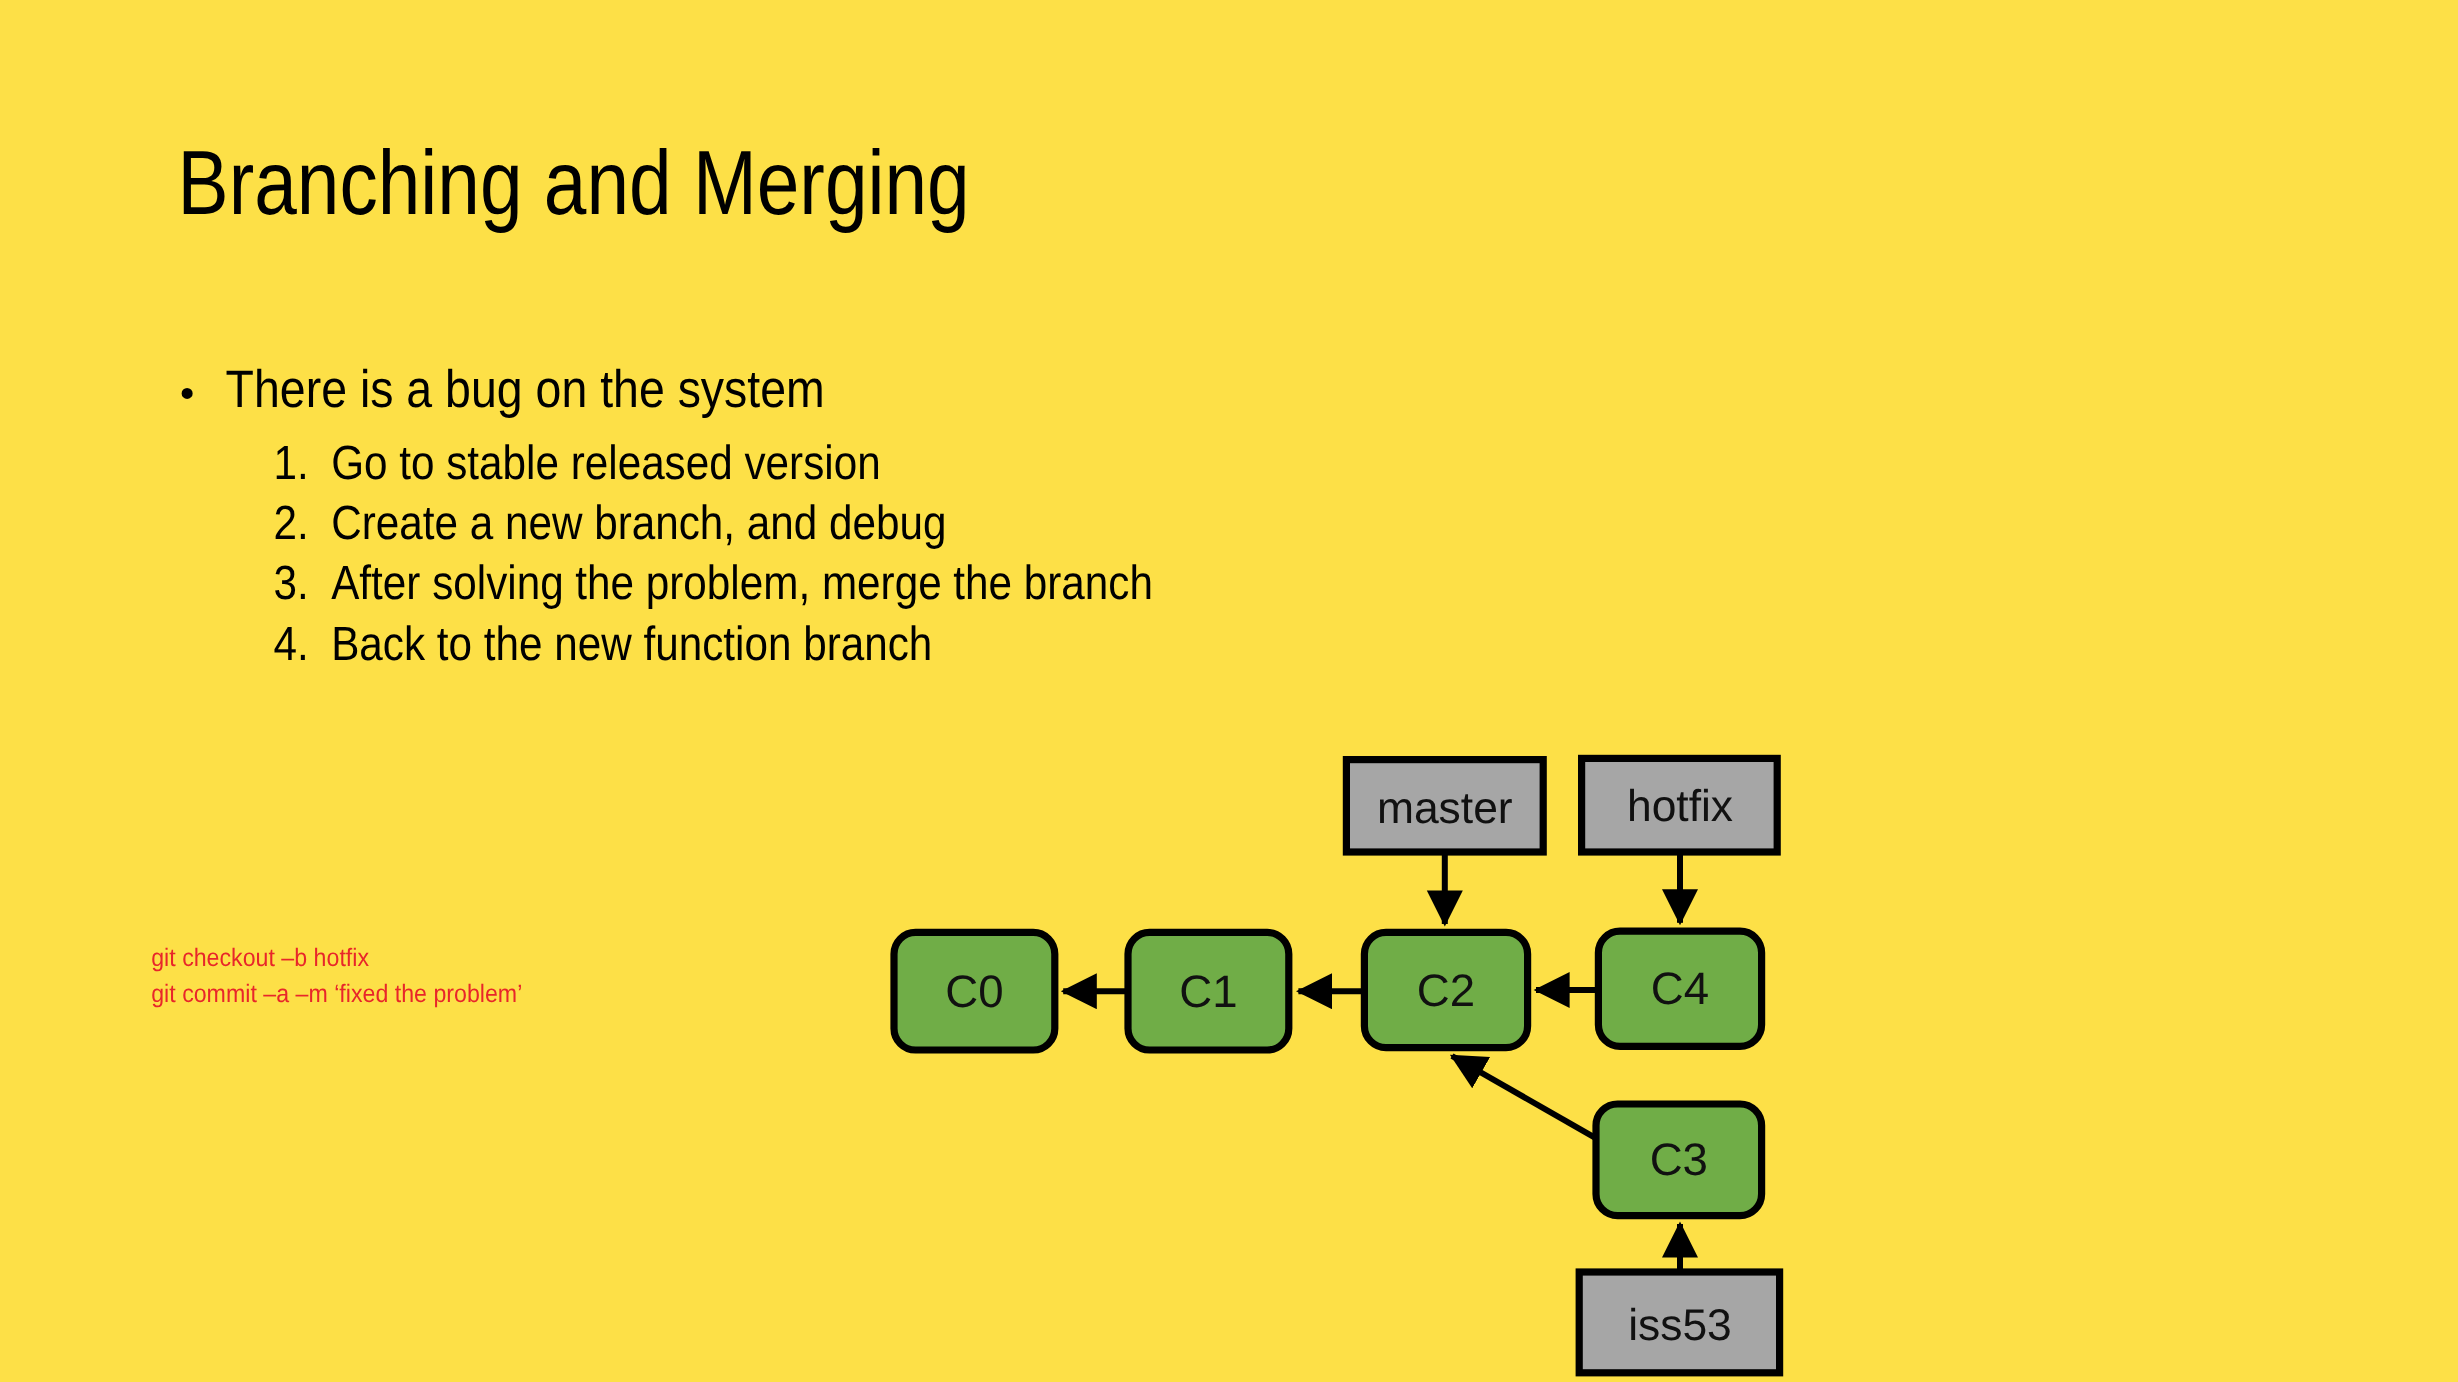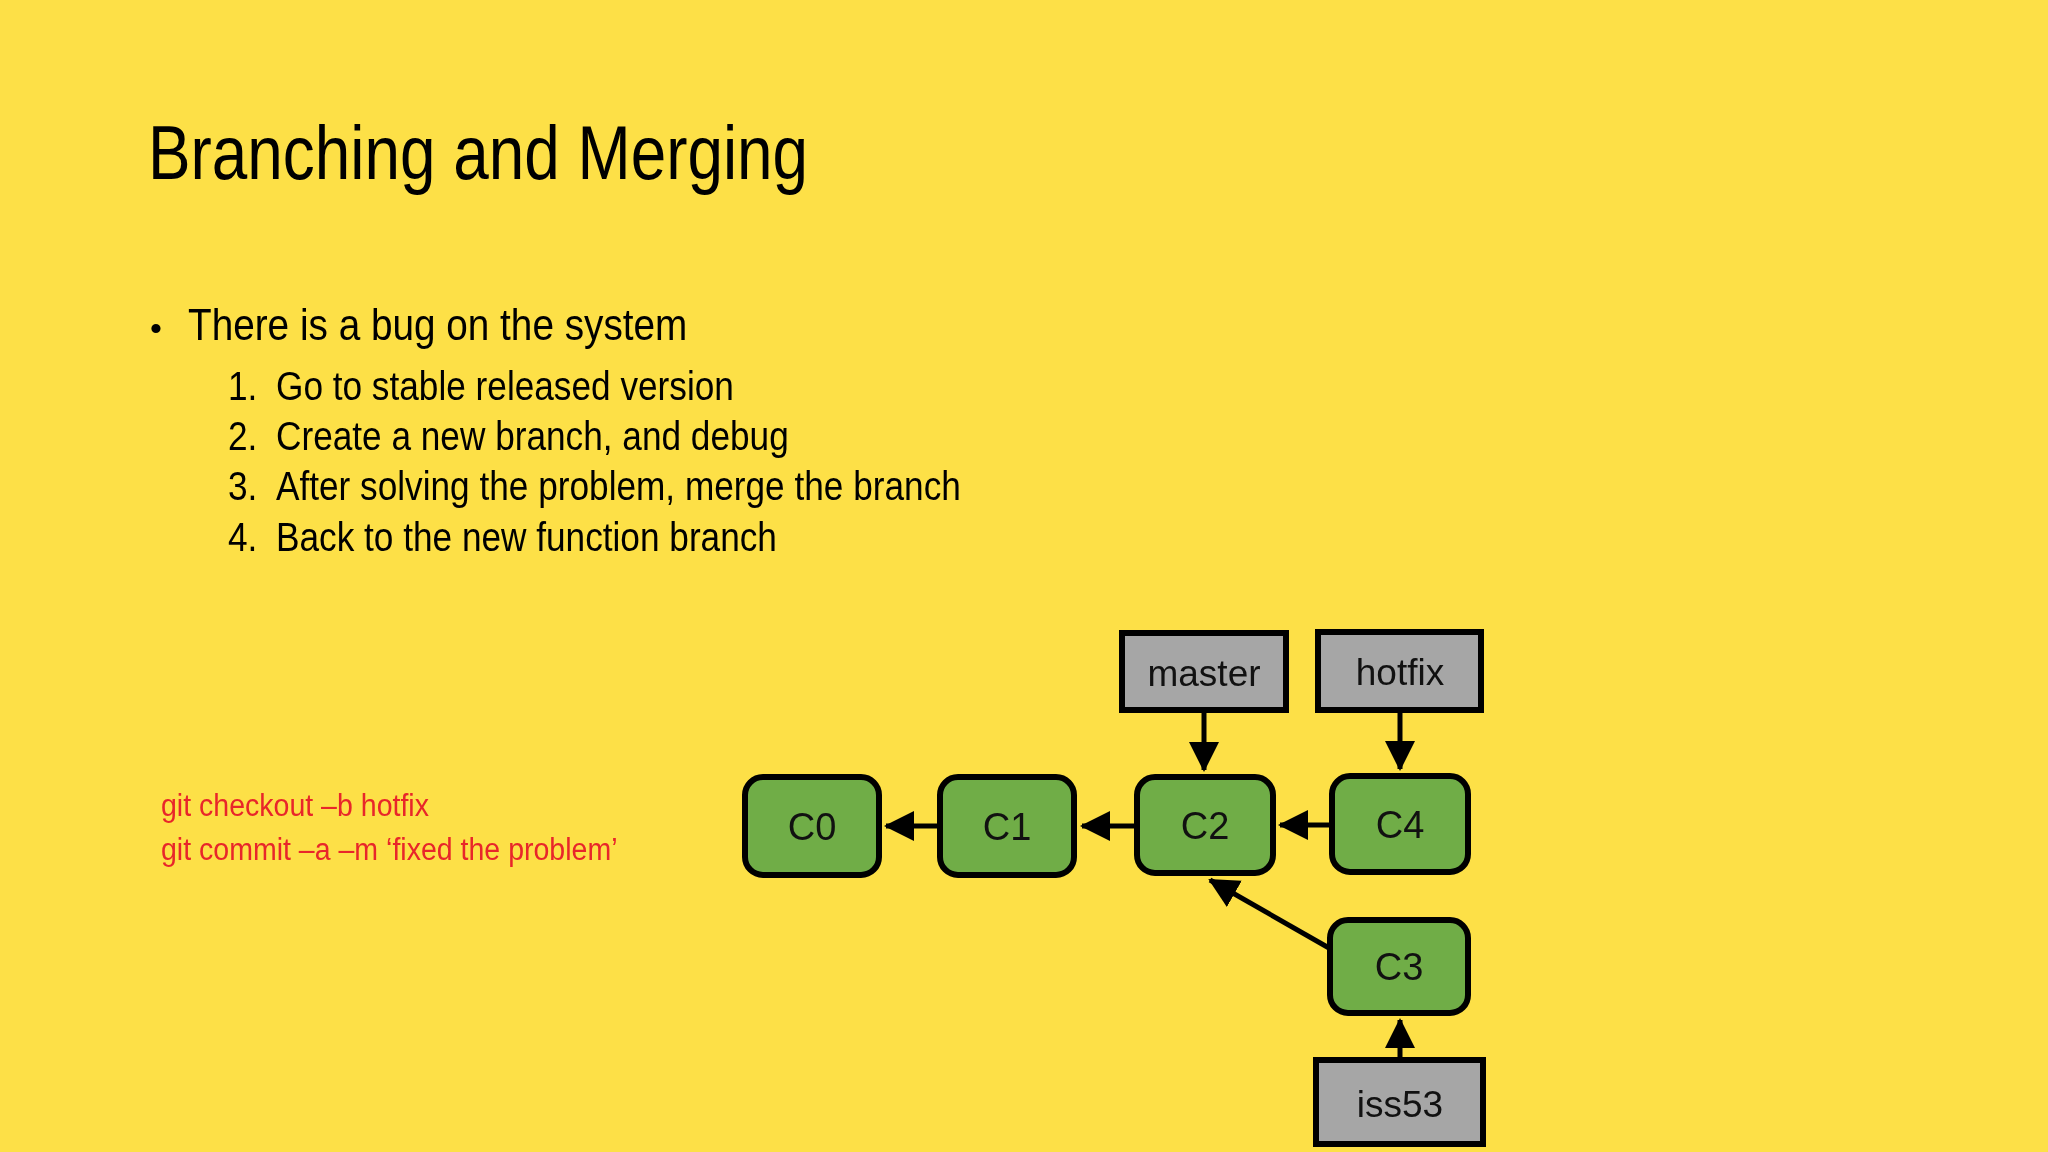--- a/index.html
+++ b/index.html
@@ -82,23 +82,22 @@
   .num-text {
     transform: scaleX(0.88);
     transform-origin: left center;
     white-space: nowrap;
   }
   .cmd-block {
     position: absolute;
     left: 126px;
     top: 784px;
     color: #E8262A;
-    font-size: 31px;
+    font-size: 21px;
     line-height: 1.42;
-    margin-left: 35px;
   }
   .cmd-line {
     white-space: nowrap;
     transform: scaleX(0.92);
     transform-origin: left center;
   }
   .diagram {
     position: absolute;
     left: 0;
     top: 0;

